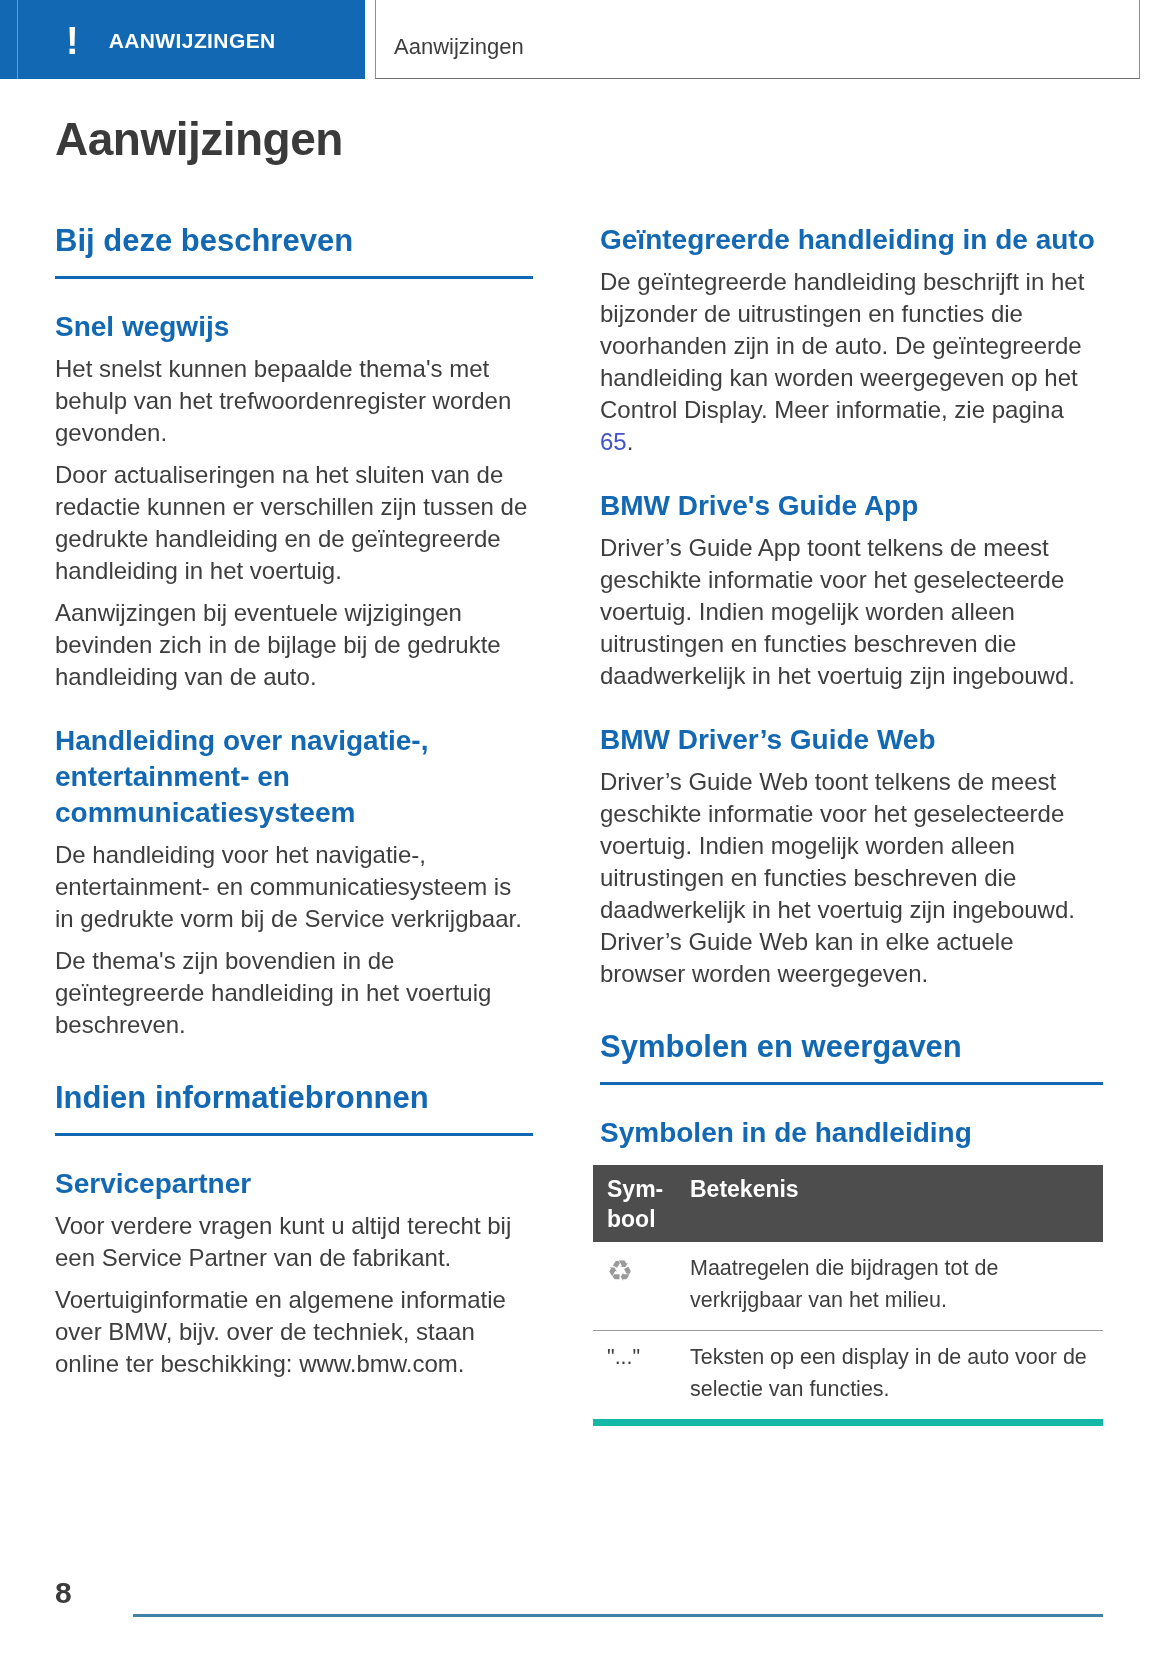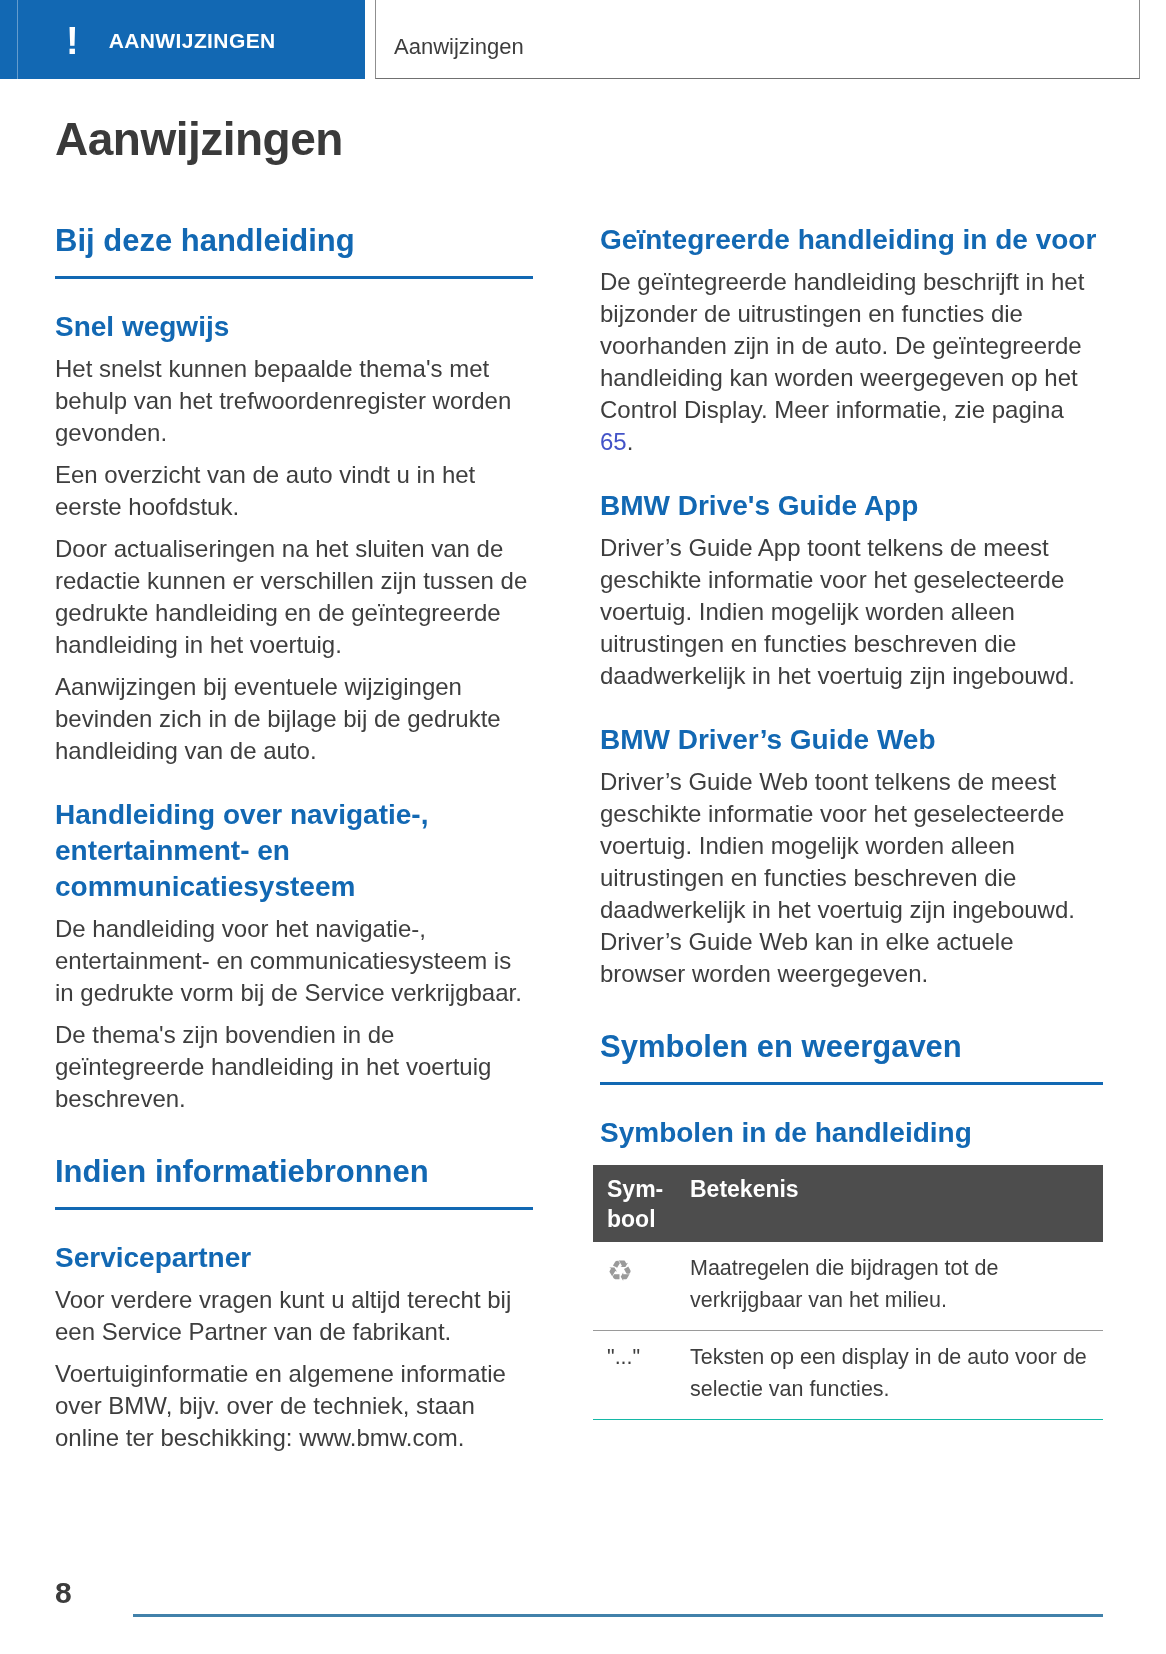--- a/index.html
+++ b/index.html
@@ -48,21 +48,21 @@
   }
   .sub-heading.first{ margin-top:0; }
   p.body{
     font-size:24px; line-height:32px; color:#3e3e3e; margin:0 0 10px 0;
   }
   a.page-link{ color:#4353c8; text-decoration:none; }
 
   
   table.sym-table{
     border-collapse:collapse; width:510px; margin:14px 0 0 -7px;
-    border-bottom:1px solid #14b8a6; table-layout:fixed;
+    border-bottom:7px solid #14b8a6; table-layout:fixed;
   }
   .sym-table th{
     background:#4d4d4d; color:#ffffff; text-align:left; font-size:23px;
     line-height:30px; padding:9px 10px 8px 0; font-weight:bold; vertical-align:top;
   }
   .sym-table th.col-sym, .sym-table td.col-sym{ width:73px; padding-left:14px; }
   .sym-table td{
     font-size:21.5px; line-height:32px; color:#3e3e3e;
     padding:10px 10px 14px 0; vertical-align:top;
   }
@@ -93,43 +93,42 @@
     <span class="chapter-label">AANWIJZINGEN</span>
   </div>
 
   <div class="page-tab">
     <span>Aanwijzingen</span>
   </div>
 
   <h1 class="title">Aanwijzingen</h1>
 
   <div class="col col-left">
-    <div class="sec-heading">Bij deze handleiding</div>
+    <div class="sec-heading">Bij deze beschreven</div>
 
     <div class="sub-heading">Snel wegwijs</div>
     <p class="body">Het snelst kunnen bepaalde thema's met behulp van het trefwoordenregister worden gevonden.</p>
-    <p class="body">Een overzicht van de auto vindt u in het eerste hoofdstuk.</p>
 
     <p class="body">Door actualiseringen na het sluiten van de redactie kunnen er verschillen zijn tussen de gedrukte handleiding en de geïntegreerde handleiding in het voertuig.</p>
     <p class="body">Aanwijzingen bij eventuele wijzigingen bevinden zich in de bijlage bij de gedrukte handleiding van de auto.</p>
 
     <div class="sub-heading">Handleiding over navigatie-, entertainment- en communicatiesysteem</div>
     <p class="body">De handleiding voor het navigatie-, entertainment- en communicatiesysteem is in gedrukte vorm bij de Service verkrijgbaar.</p>
     <p class="body">De thema's zijn bovendien in de geïntegreerde handleiding in het voertuig beschreven.</p>
 
     <div class="sec-heading later">Indien informatiebronnen</div>
 
     <div class="sub-heading">Servicepartner</div>
     <p class="body">Voor verdere vragen kunt u altijd terecht bij een Service Partner van de fabrikant.</p>
 
     <p class="body">Voertuiginformatie en algemene informatie over BMW, bijv. over de techniek, staan online ter beschikking: www.bmw.com.</p>
   </div>
 
   <div class="col col-right">
-    <div class="sub-heading first">Geïntegreerde handleiding in de voor</div>
+    <div class="sub-heading first">Geïntegreerde handleiding in de auto</div>
     <p class="body"><span>De geïntegreerde handleiding beschrijft in het bijzonder de uitrustingen en functies die voorhanden zijn in de auto. De geïntegreerde handleiding kan worden weergegeven op het Control Display. Meer informatie, zie pagina </span><a href="#" class="page-link">65</a><span>.</span></p>
 
     <div class="sub-heading">BMW Drive's Guide App</div>
     <p class="body">Driver’s Guide App toont telkens de meest geschikte informatie voor het geselecteerde voertuig. Indien mogelijk worden alleen uitrustingen en functies beschreven die daadwerkelijk in het voertuig zijn ingebouwd.</p>
 
     <div class="sub-heading">BMW Driver’s Guide Web</div>
     <p class="body">Driver’s Guide Web toont telkens de meest geschikte informatie voor het geselecteerde voertuig. Indien mogelijk worden alleen uitrustingen en functies beschreven die daadwerkelijk in het voertuig zijn ingebouwd. Driver’s Guide Web kan in elke actuele browser worden weergegeven.</p>
 
     <div class="sec-heading later">Symbolen en weergaven</div>
 

